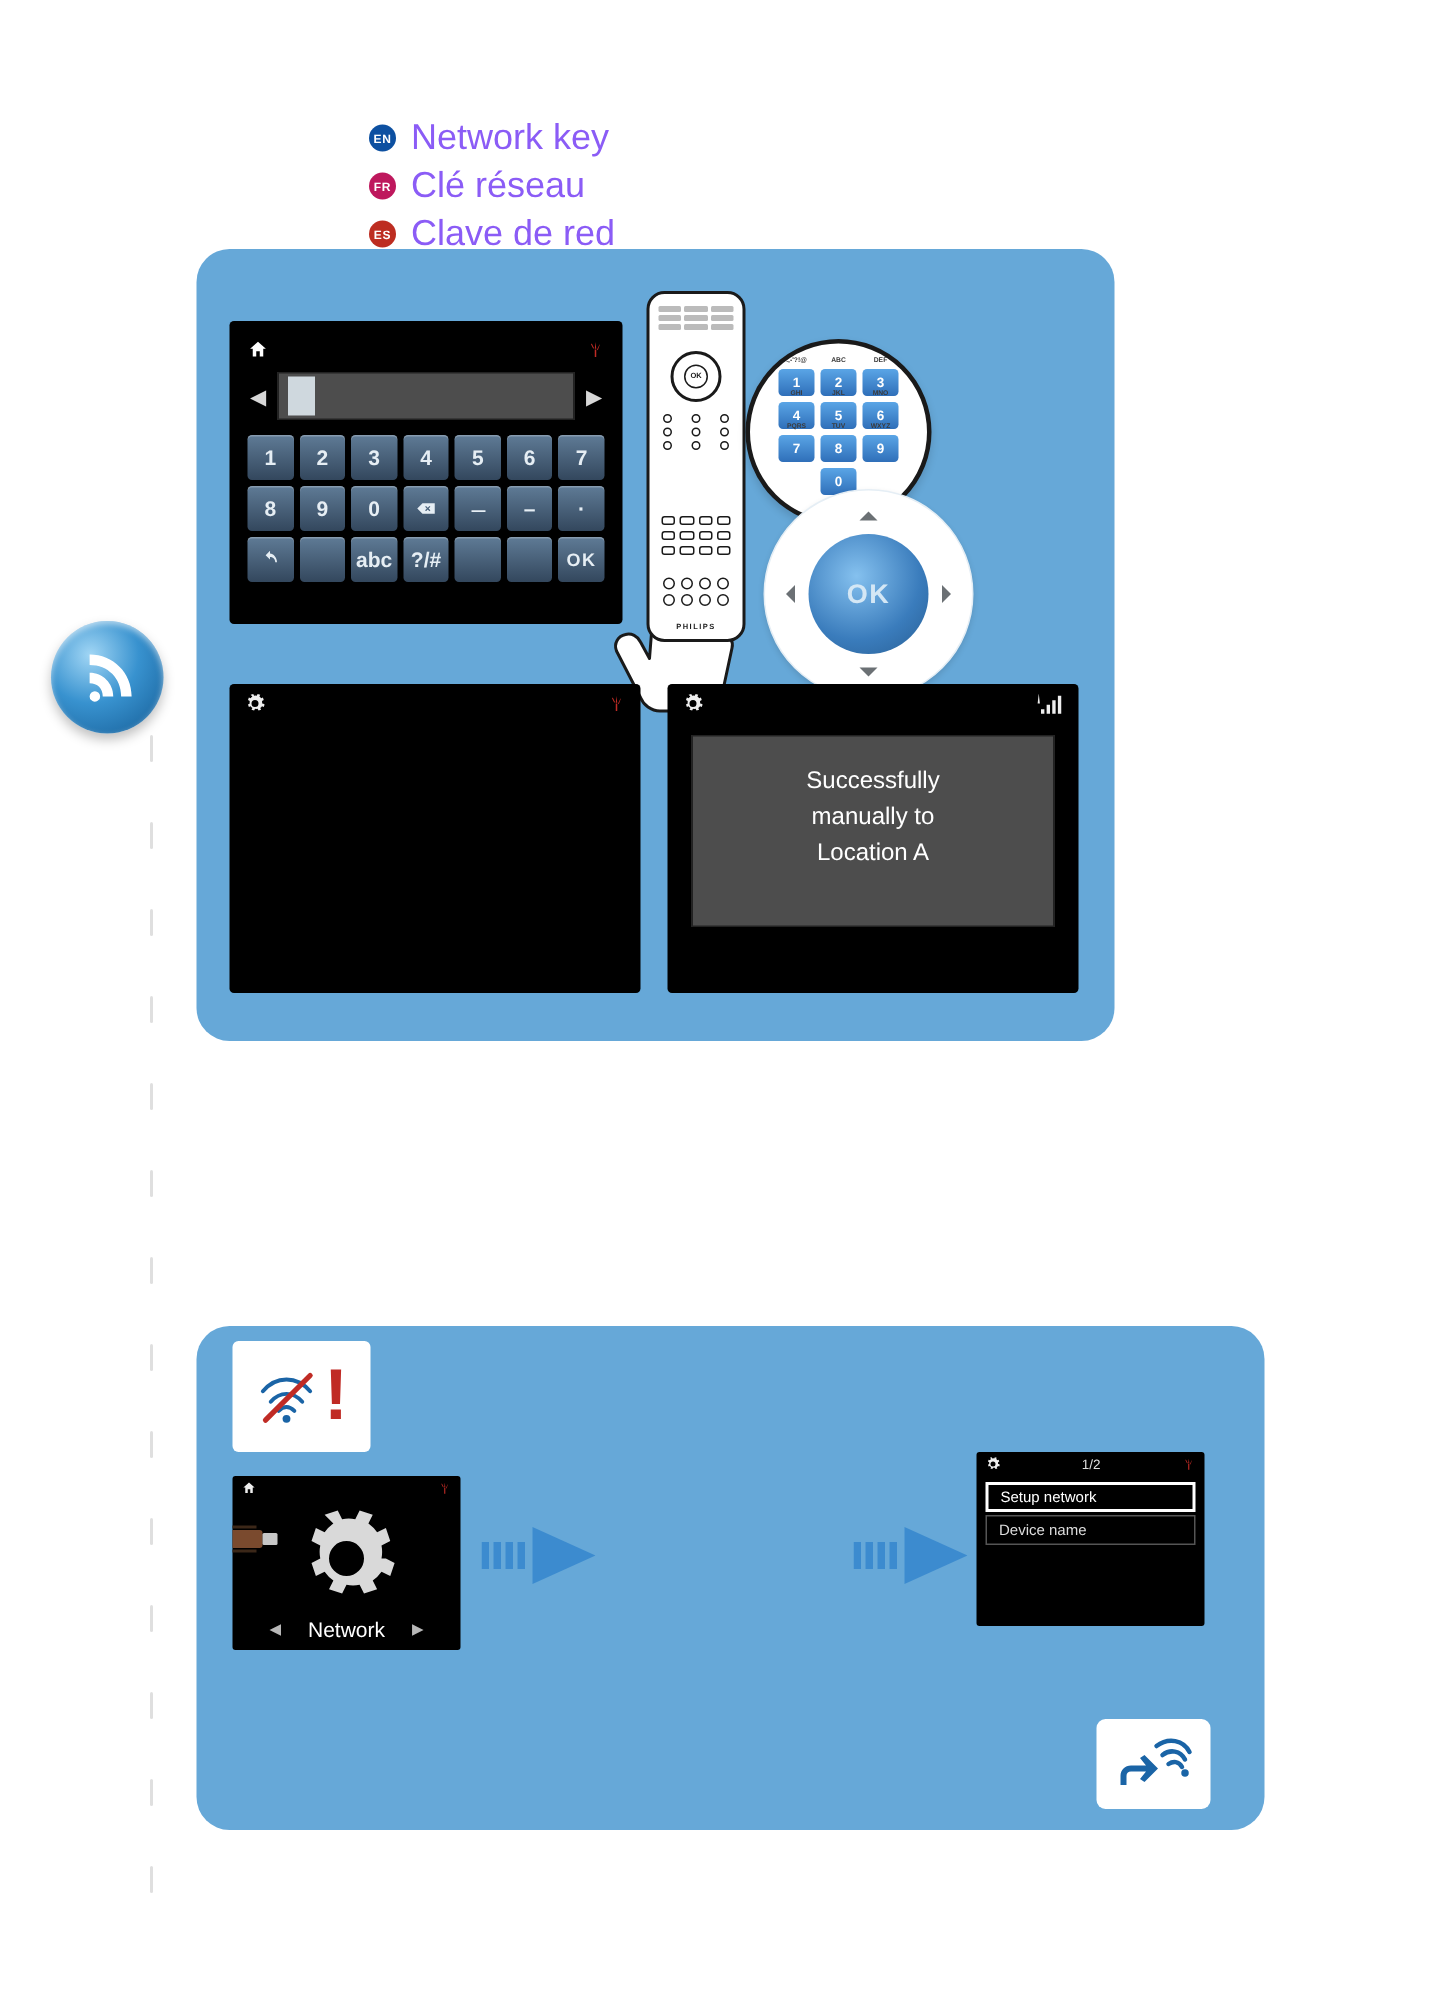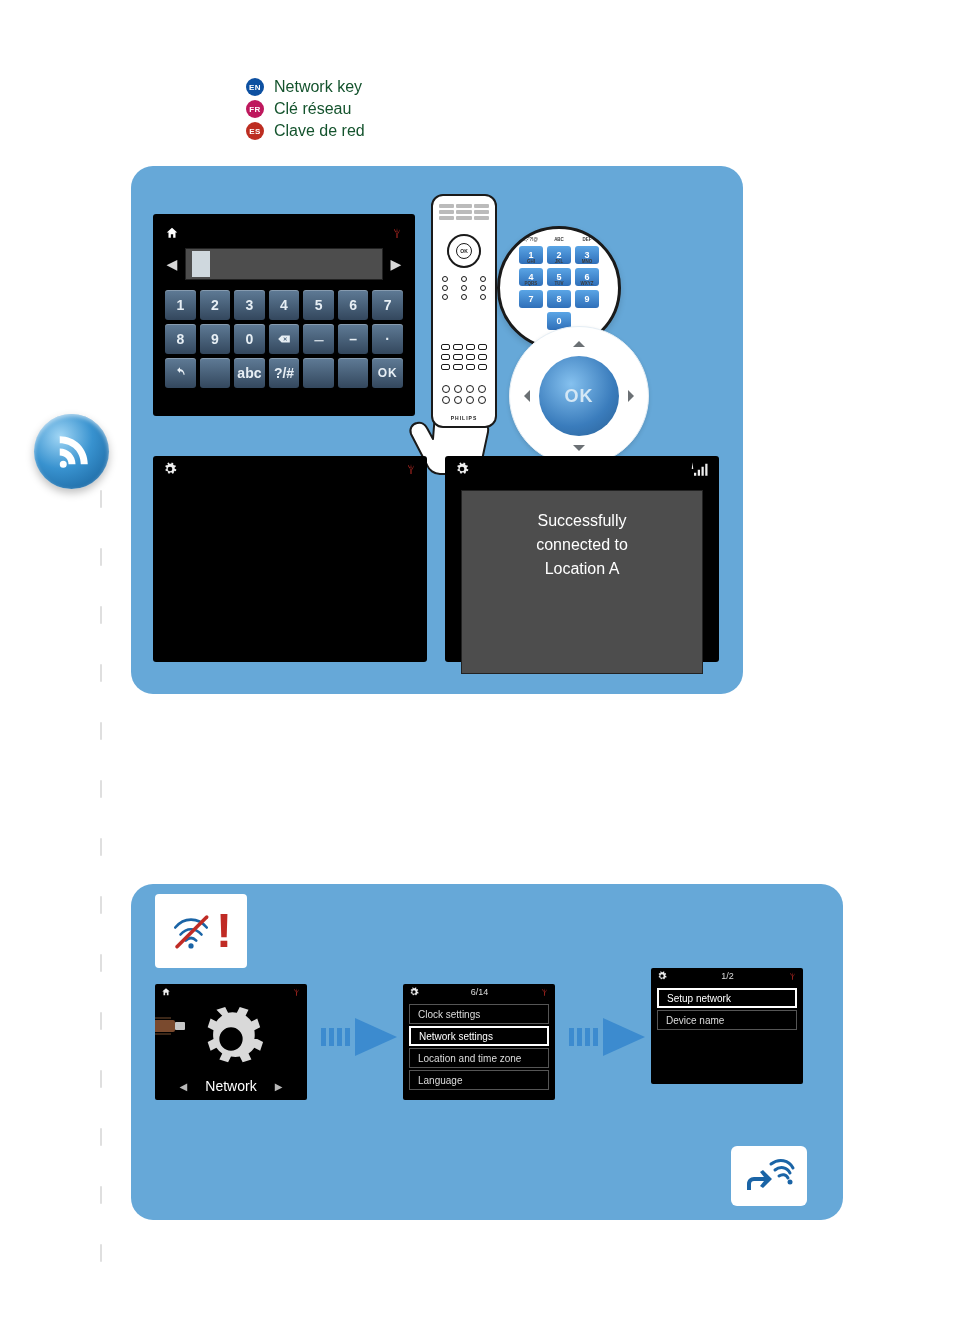--- a/index.html
+++ b/index.html
@@ -50,22 +50,22 @@
     display: flex;
     align-items: center;
     justify-content: center;
     letter-spacing: 0.5px;
     flex: 0 0 18px;
   }
   .lang-en { background: #0d50a1; }
   .lang-fr { background: #be185d; }
   .lang-es { background: #bd2d21; }
   .callout-text {
-    font-size: 16px;
-    color: #14532d;
+    font-size: 24px;
+    color: #8b5cf6;
   }
   .callout-leader {
     position: absolute;
     left: 16px;
     top: 88px;
     width: 160px;
     height: 160px;
     pointer-events: none;
   }
 
@@ -348,21 +348,21 @@
     padding: 0 10px;
     color: #fff;
   }
   .sd-bar .gear, .sd-bar .ant, .sd-bar .sig {
     font-size: 14px;
     color: #eee;
   }
   .sd-bar .ant { color: #c02b25; }
   .screen-dark .sd-body {
     margin: 8px 16px 16px;
-    height: 184px;
+    height: 128px;
     background: #4d4d4d;
     border: 1px solid #222;
     display: flex;
     flex-direction: column;
     align-items: center;
     justify-content: center;
     text-align: center;
     color: #fff;
     font-size: 16px;
     line-height: 1.5;
@@ -765,21 +765,21 @@
           </svg>
       </span>
       <span class="sig">
         <svg width="18" height="14" viewBox="0 0 24 18">
             <path fill="#eee" d="M2 0l-1 9h2zM4 14h3v4H4zm5-4h3v8H9zm5-4h3v12h-3zm5-4h3v16h-3z"></path>
           </svg>
       </span>
     </div>
     <div class="sd-body" style="justify-content:flex-start; padding-top:18px;">
       <div>Successfully</div>
-      <div>connected to</div>
+      <div>manually to</div>
       <div>Location A</div>
     </div>
   </div>
 </div>
 
 <div class="rss-badge">
   <svg width="42" height="42" viewBox="0 0 24 24">
     <path fill="#fff" d="M5 3c9 0 16 7 16 16h-4c0-7-5-12-12-12zM5 10c5 0 9 4 9 9h-4c0-3-2-5-5-5zM7 17a2 2 0 110 4 2 2 0 010-4z"></path>
   </svg>
 </div>
@@ -831,41 +831,20 @@
   <svg class="flow-arrow" style="left:190px; top:130px;" viewBox="0 0 76 46">
     <g fill="#3c8bcf">
       <rect x="0" y="14" width="5" height="18"></rect>
       <rect x="8" y="14" width="5" height="18"></rect>
       <rect x="16" y="14" width="5" height="18"></rect>
       <rect x="24" y="14" width="5" height="18"></rect>
       <polygon points="34,4 76,23 34,42"></polygon>
     </g>
   </svg>
 
-  <div class="mini-screen ms-menu" style="left:272px; top:100px;">
-    <div class="ms-bar">
-      <span class="gear">
-        <svg width="10" height="10" viewBox="0 0 24 24">
-            <path fill="#eee" d="M12 8a4 4 0 100 8 4 4 0 000-8zm9 4l2 1-1 3-2-1a8 8 0 01-2 2l1 2-3 1-1-2a8 8 0 01-3 0l-1 2-3-1 1-2a8 8 0 01-2-2l-2 1-1-3 2-1a8 8 0 010-3l-2-1 1-3 2 1a8 8 0 012-2L7 2l3-1 1 2a8 8 0 013 0l1-2 3 1-1 2a8 8 0 012 2l2-1 1 3-2 1a8 8 0 010 3z"></path>
-          </svg>
-      </span>
-      <span class="counter">6/14</span>
-      <span class="ant">
-        <svg width="9" height="10" viewBox="0 0 24 24">
-            <path fill="#c02b25" d="M12 2l-1 9h2zM6 5l3 6 1-1-3-6zm12 0l-1 1-3 6 1 1zM11 12h2v10h-2z"></path>
-          </svg>
-      </span>
-    </div>
-    <div class="menu-list">
-      <div class="mi">Clock settings</div>
-      <div class="mi sel">Network settings</div>
-      <div class="mi">Location and time zone</div>
-      <div class="mi">Language</div>
-    </div>
-  </div>
 
   <svg class="flow-arrow" style="left:438px; top:130px;" viewBox="0 0 76 46">
     <g fill="#3c8bcf">
       <rect x="0" y="14" width="5" height="18"></rect>
       <rect x="8" y="14" width="5" height="18"></rect>
       <rect x="16" y="14" width="5" height="18"></rect>
       <rect x="24" y="14" width="5" height="18"></rect>
       <polygon points="34,4 76,23 34,42"></polygon>
     </g>
   </svg>

